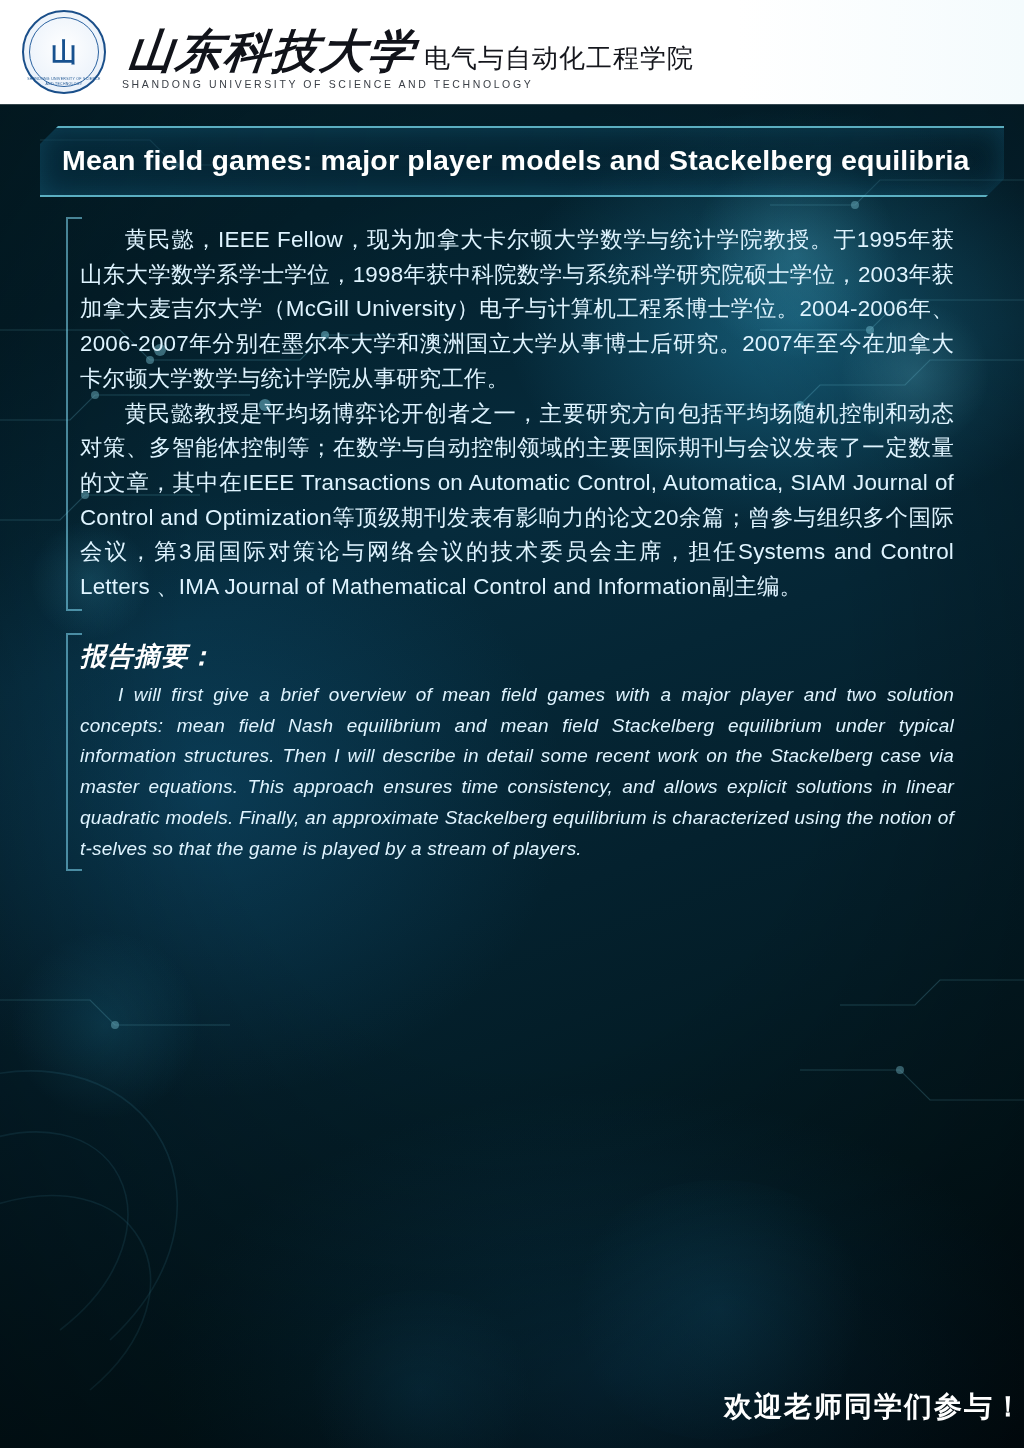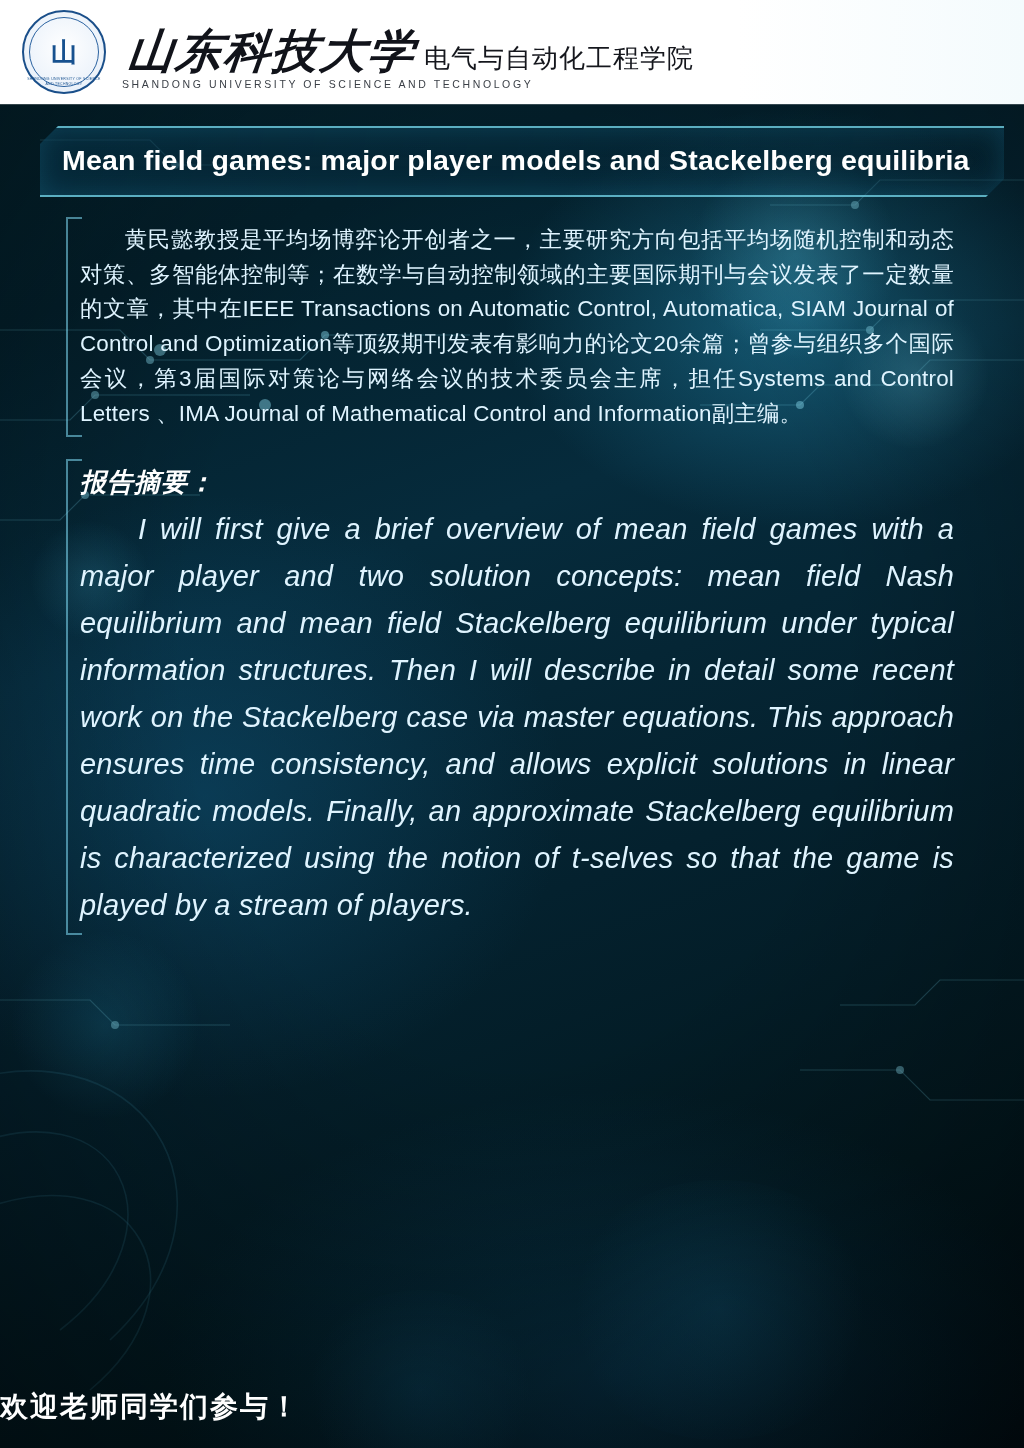--- a/index.html
+++ b/index.html
@@ -188,21 +188,21 @@
     line-height: 1.55;
     text-align: justify;
     text-justify: inter-character;
     letter-spacing: 0.2px;
     margin: 0;
   }
   .para.indent {
     text-indent: 2em;
   }
   .sec-abstract .para {
-    font-size: 29px;
+    font-size: 19px;
     line-height: 1.62;
   }
 
   
   .bracket {
     position: absolute;
     left: -14px;
     top: -6px;
     bottom: -6px;
     width: 14px;
@@ -210,21 +210,21 @@
     border-top: 2px solid rgba(130,220,245,0.55);
     border-bottom: 2px solid rgba(130,220,245,0.55);
     pointer-events: none;
   }
 
   .footer {
     position: absolute;
     left: 0;
     right: 0;
     bottom: 22px;
-    text-align: left;
+    text-align: right;
     color: #ffffff;
     font-family: "Liberation Serif", serif;
     font-weight: bold;
     font-size: 28px;
     letter-spacing: 2px;
     z-index: 4;
   }
 </style>
 </head>
 <body>
@@ -284,20 +284,21 @@
     <div class="univ-en">SHANDONG UNIVERSITY OF SCIENCE AND TECHNOLOGY</div>
   </div>
 
   <div class="title-wrap">
     <div class="title-box">Mean field games: major player models and Stackelberg equilibria</div>
   </div>
 
 
   <div class="section sec-bio">
     <div class="bracket"></div>
+    <p class="para indent">黄民懿，IEEE Fellow，现为加拿大卡尔顿大学数学与统计学院教授。于1995年获山东大学数学系学士学位，1998年获中科院数学与系统科学研究院硕士学位，2003年获加拿大麦吉尔大学（McGill University）电子与计算机工程系博士学位。2004-2006年、2006-2007年分别在墨尔本大学和澳洲国立大学从事博士后研究。2007年至今在加拿大卡尔顿大学数学与统计学院从事研究工作。</p>
     <p class="para indent">黄民懿教授是平均场博弈论开创者之一，主要研究方向包括平均场随机控制和动态对策、多智能体控制等；在数学与自动控制领域的主要国际期刊与会议发表了一定数量的文章，其中在IEEE Transactions on Automatic Control, Automatica, SIAM Journal of Control and Optimization等顶级期刊发表有影响力的论文20余篇；曾参与组织多个国际会议，第3届国际对策论与网络会议的技术委员会主席，担任Systems and Control Letters 、IMA Journal of Mathematical Control and Information副主编。</p>
   </div>
 
   <div class="section sec-abstract" style="margin-top:34px;font-style:italic;">
     <div class="bracket"></div>
     <div class="sec-head">报告摘要：</div>
     <p class="para indent">I will first give a brief overview of mean field games with a major player and two solution concepts: mean field Nash equilibrium and mean field Stackelberg equilibrium under typical information structures. Then I will describe in detail some recent work on the Stackelberg case via master equations. This approach ensures time consistency, and allows explicit solutions in linear quadratic models. Finally, an approximate Stackelberg equilibrium is characterized using the notion of t-selves so that the game is played by a stream of players.</p>
   </div>
 
   <div class="footer">欢迎老师同学们参与！</div>

